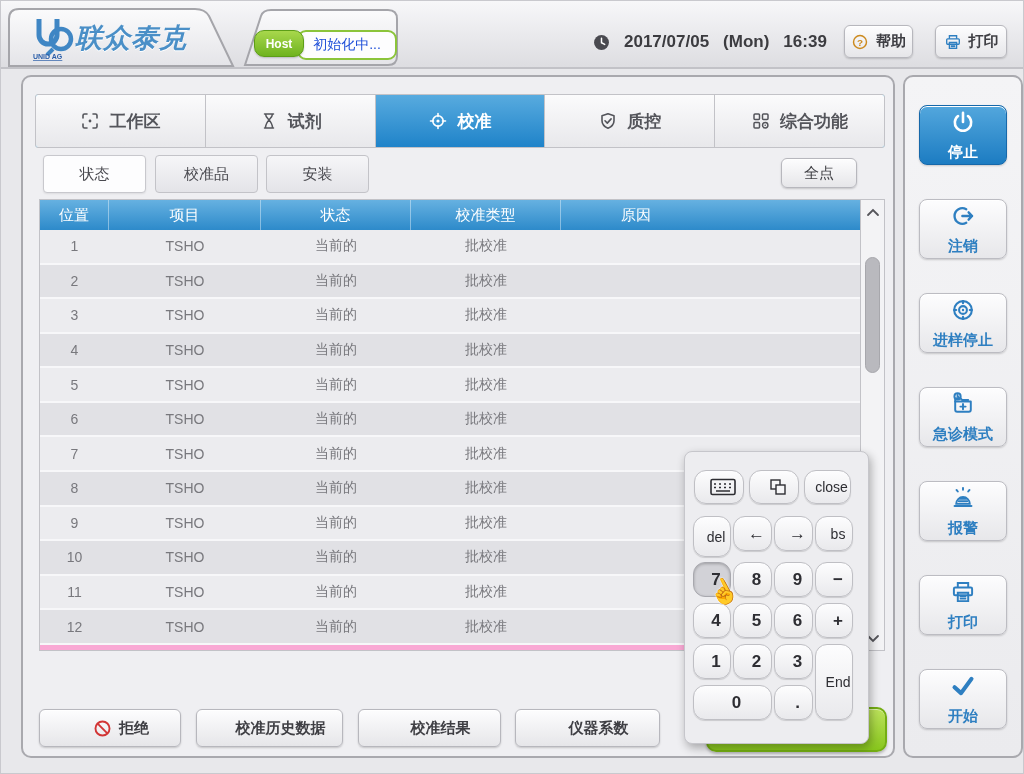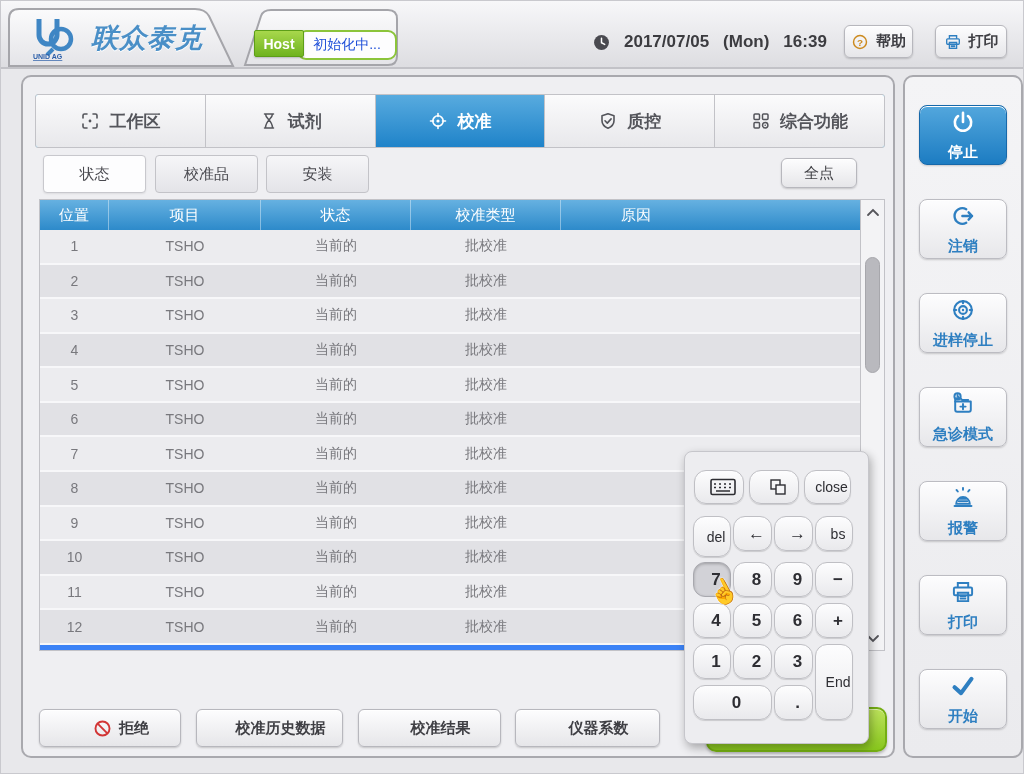--- a/index.html
+++ b/index.html
@@ -5,27 +5,27 @@
   html,body{margin:0;padding:0;background:#e6e6e9;font-family:"Liberation Sans",sans-serif;}
   #stage{position:relative;width:1024px;height:774px;background:#e8e8eb;overflow:hidden;
          border:1px solid #c9c9ce;box-sizing:border-box;}
   svg{display:block;}
   .ic{width:20px;height:20px;}
 
   
   #topbar{position:absolute;left:0;top:0;width:1024px;height:66px;
           background:linear-gradient(#f7f7f9,#dddde1);border-bottom:2px solid #c2c2c7;}
   #tabshapes{position:absolute;left:0;top:0;}
-  #brand{position:absolute;left:30px;top:12px;width:195px;height:50px;display:flex;align-items:center;gap:16px;}
+  #brand{position:absolute;left:30px;top:12px;width:195px;height:50px;display:flex;align-items:center;gap:0;}
   #brand-logo{width:44px;height:46px;}
   #brand-name{color:#4a8fc7;font-size:27px;font-weight:bold;letter-spacing:1px;font-style:italic;
               text-shadow:0 1px 0 #fff;}
-  #host-pill{position:absolute;left:253px;top:29px;width:48px;height:25px;border-radius:2px;
+  #host-pill{position:absolute;left:253px;top:29px;width:48px;height:25px;border-radius:10px;
              background:linear-gradient(#a8d84c,#6fb31f);border:1px solid #5d9e18;color:#fff;
-             font-size:14px;font-weight:bold;display:flex;align-items:center;justify-content:center;
+             font-size:12px;font-weight:bold;display:flex;align-items:center;justify-content:center;
              box-shadow:0 1px 2px rgba(0,0,0,.2);z-index:3;}
   #host-status{position:absolute;left:296px;top:29px;width:96px;height:26px;border-radius:9px;
                background:#fdfdfe;border:2px solid #8bc43a;color:#1d4ed8;font-size:14px;
                display:flex;align-items:center;justify-content:center;z-index:2;}
   #datetime{position:absolute;left:592px;top:28px;height:26px;display:flex;align-items:center;gap:14px;
             color:#3c3c40;font-size:17px;font-weight:bold;}
   .btn{background:linear-gradient(#fdfdfe,#e6e6e9);border:1px solid #b7b7bd;border-radius:6px;
        box-shadow:0 1px 2px rgba(0,0,0,.18), inset 0 1px 0 #fff;color:#3f3f44;font-size:15px;
        font-weight:bold;display:flex;align-items:center;justify-content:center;gap:7px;
        font-family:"Liberation Sans",sans-serif;cursor:pointer;box-sizing:border-box;}
@@ -44,21 +44,21 @@
   .tab.selected{background:linear-gradient(#58abdf,#1f83c9);color:#fff;}
 
   .stab{position:absolute;top:78px;width:103px;height:38px;border-radius:4px;
         display:flex;align-items:center;justify-content:center;font-size:15px;color:#4a4a50;
         background:linear-gradient(#f6f6f8,#e4e4e8);border:1px solid #c3c3c8;cursor:pointer;box-sizing:border-box;}
   .stab.selected{background:#fdfdfe;border:1px solid #c8c8cd;box-shadow:0 1px 2px rgba(0,0,0,.08);}
   #allpoints-btn{position:absolute;left:758px;top:81px;width:76px;height:30px;font-weight:normal;font-size:15px;}
 
   
   #cal-table{position:absolute;left:16px;top:122px;width:846px;height:452px;
-             border:1px solid #c2c2c7;background:#3b82f6;box-sizing:border-box;}
+             border:1px solid #c2c2c7;background:#f9a8d4;box-sizing:border-box;}
   #thead{position:absolute;left:0;top:0;width:821px;height:30px;display:grid;
          grid-template-columns:69px 152px 150px 150px 150px 1fr;
          background:linear-gradient(#66b1e1,#2d8aca);}
   .th{display:flex;align-items:center;justify-content:center;color:#fff;font-size:15px;
       border-right:1px solid rgba(255,255,255,.4);}
   .th:last-child{border-right:none;}
   #tbody{position:absolute;left:0;top:30px;width:821px;height:415px;display:flex;flex-direction:column;}
   .trow{flex:1;display:grid;grid-template-columns:69px 152px 150px 150px 150px 1fr;
         border-bottom:2px solid #f7f7f9;cursor:pointer;}
   .trow.odd{background:#ececef;}

